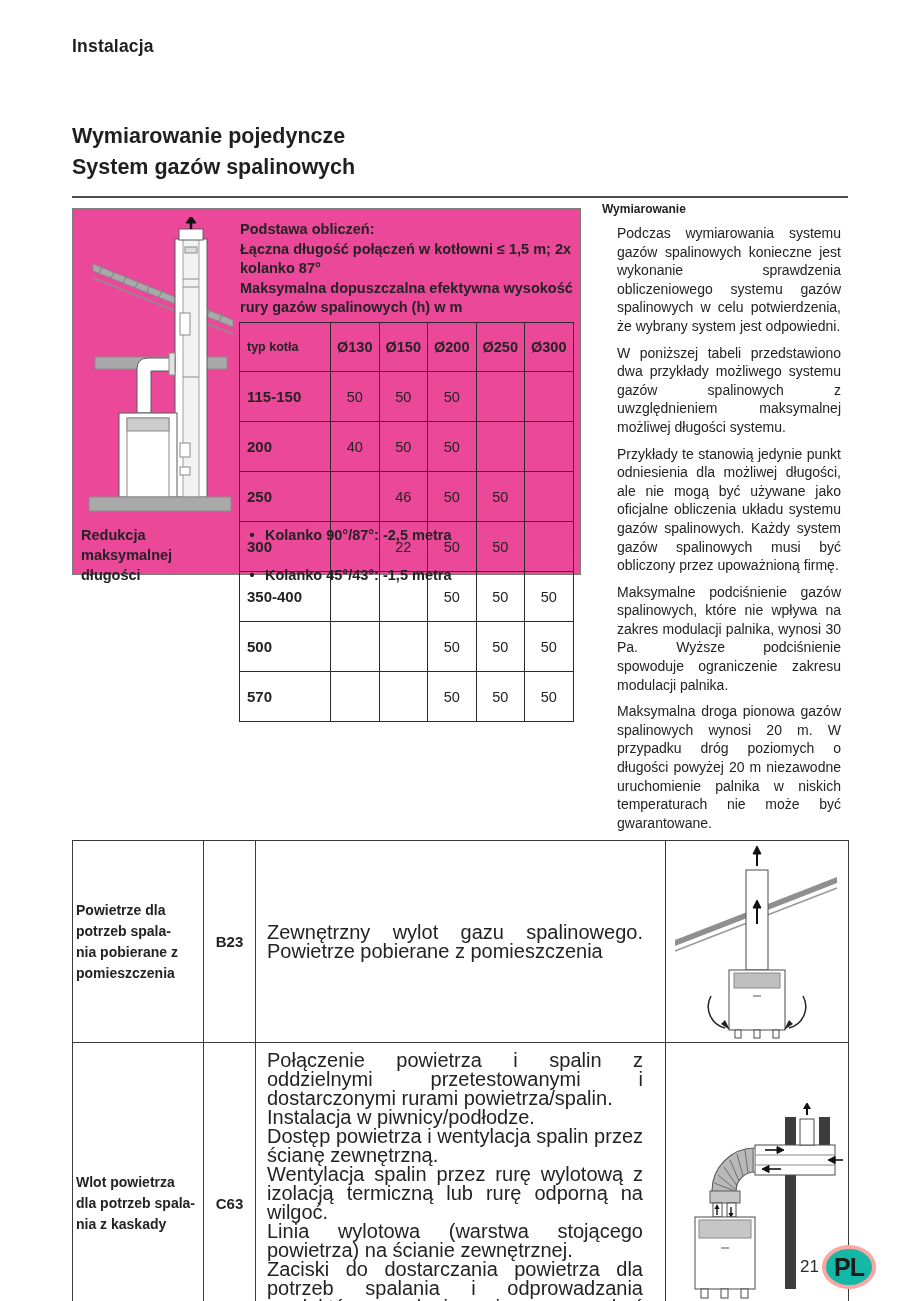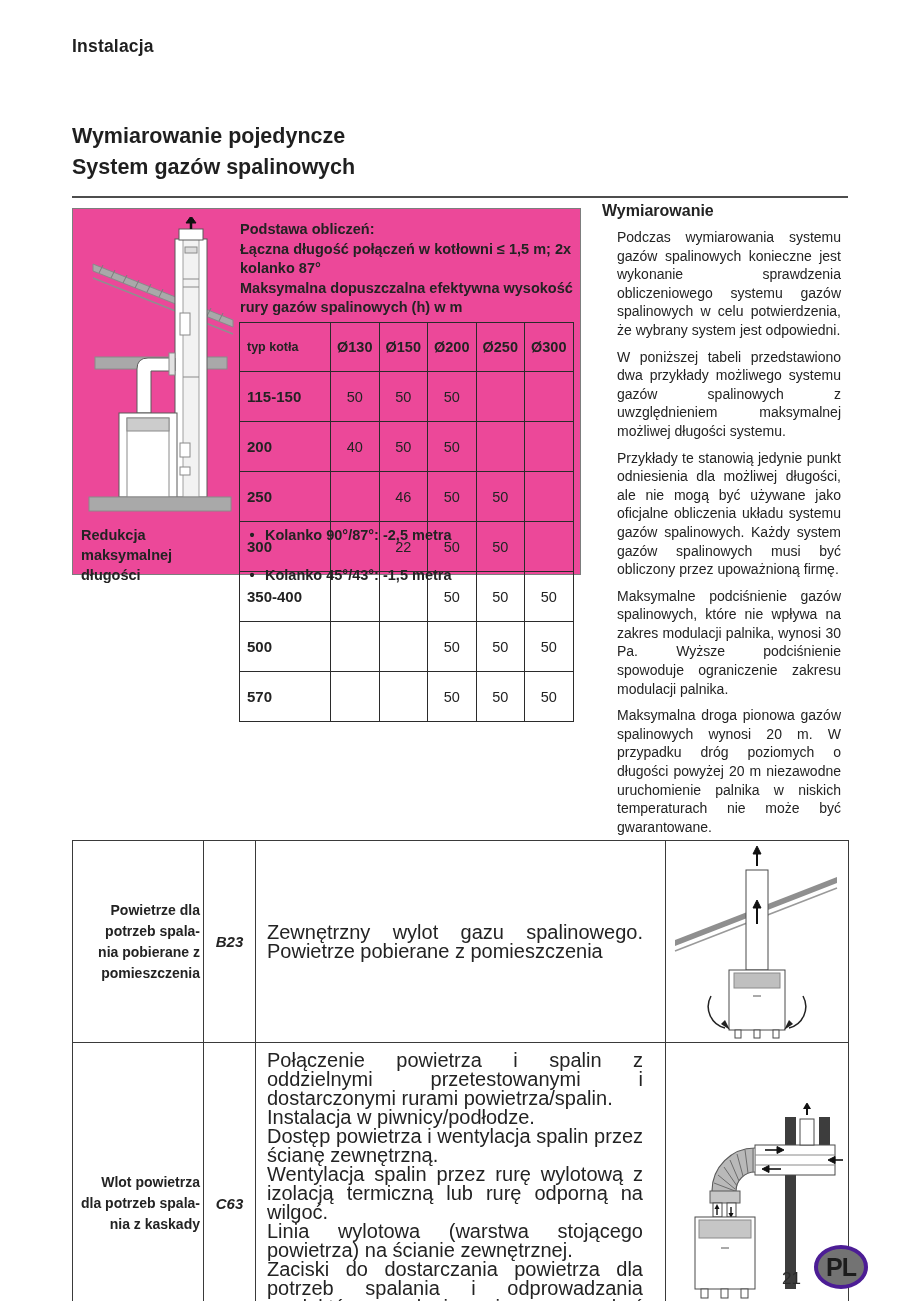--- a/index.html
+++ b/index.html
@@ -54,54 +54,54 @@
   .reduction {
     position:absolute; left:8px; top:316px; width:492px;
     display:grid; grid-template-columns:158px 26px auto;
     font-size:14.5px; font-weight:bold; line-height:20px; color:#232323;
   }
   .reduction .red-label { text-align:left; }
   .reduction .red-bullet { text-align:center; }
 
   
   .sizing-col { position:absolute; left:602px; top:202px; width:247px; color:#232323; }
-  .sizing-col h3 { font-size:16px; font-weight:bold; margin-bottom:8px; }
+  .sizing-col h3 { font-size:12px; font-weight:bold; margin-bottom:8px; }
   .sizing-col p {
     font-size:14px; line-height:18.6px; text-align:justify;
     padding-left:7px; margin:8px;
   }
 
   
   table.systems-table {
     position:absolute; left:72px; top:840px; width:777px;
     border-collapse:collapse; table-layout:fixed; color:#232323;
   }
   table.systems-table td { border:1px solid #3a3a3a; vertical-align:middle; }
   td.sys-label {
-    width:131px; text-align:right; font-weight:bold;
+    width:131px; text-align:left; font-weight:bold;
     font-size:14px; line-height:21px; white-space:pre-line; padding:20px 3px;
   }
-  td.sys-code { width:52px; text-align:center; font-weight:bold; font-size:15px;font-style:italic; }
+  td.sys-code { width:52px; text-align:center; font-weight:bold; font-size:15px; }
   td.sys-desc { width:410px; padding:8px 22px 8px 11px; font-size:20px; line-height:19px; }
   td.sys-desc .sentence { text-align:justify; }
   td.sys-fig { width:183px; text-align:center; }
   tr.sys-row-1 { height:202px; }
   tr.sys-row-2 { height:207px; }
 
   
   .footer {
-    position:absolute; top:1245px; right:52px;
-    display:flex; align-items:flex-end; gap:13px;
+    position:absolute; top:1245px; right:44px;
+    display:flex; align-items:center; gap:3px;
   }
   .page-number { font-size:17px; color:#2a2a2a; }
   .pl-badge {
-    width:54px; height:44px; border:4px solid #4c1d95; border-radius:50%;
+    width:54px; height:44px; border:4px solid #fca5a5; border-radius:50%;
     display:flex; align-items:center; justify-content:center;
     font-size:25px; font-weight:bold; letter-spacing:-1px; color:#1c1c1c;
-    background:#737373;
+    background:#14b8a6;
   }
   svg { display:block; }
 </style>
 </head>
 <body>
 
 <div class="page">
 
   <div class="doc-header">Instalacja</div>
 

